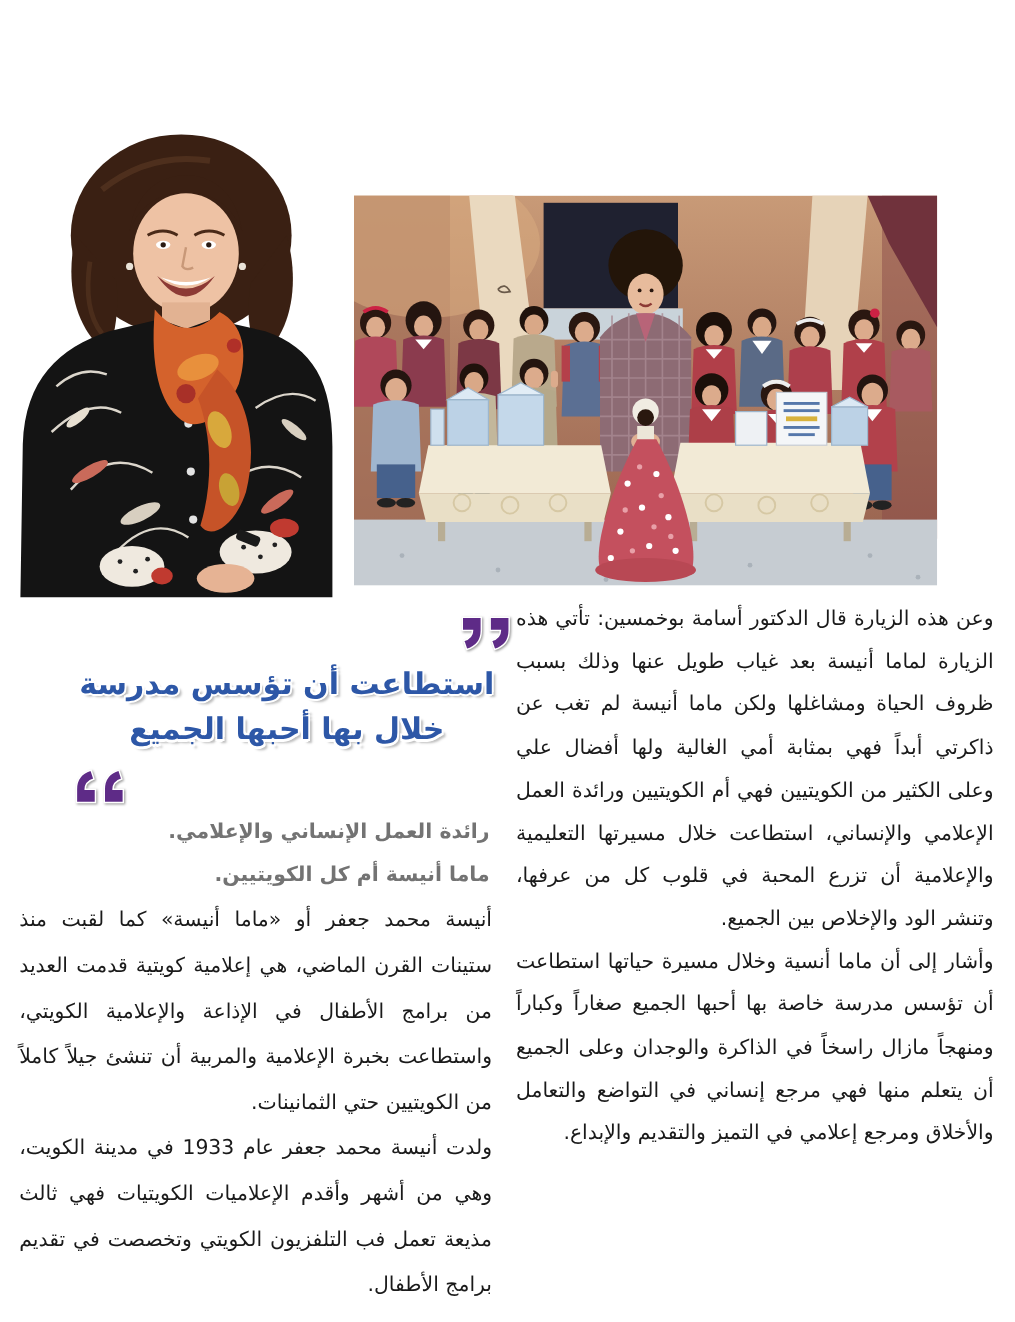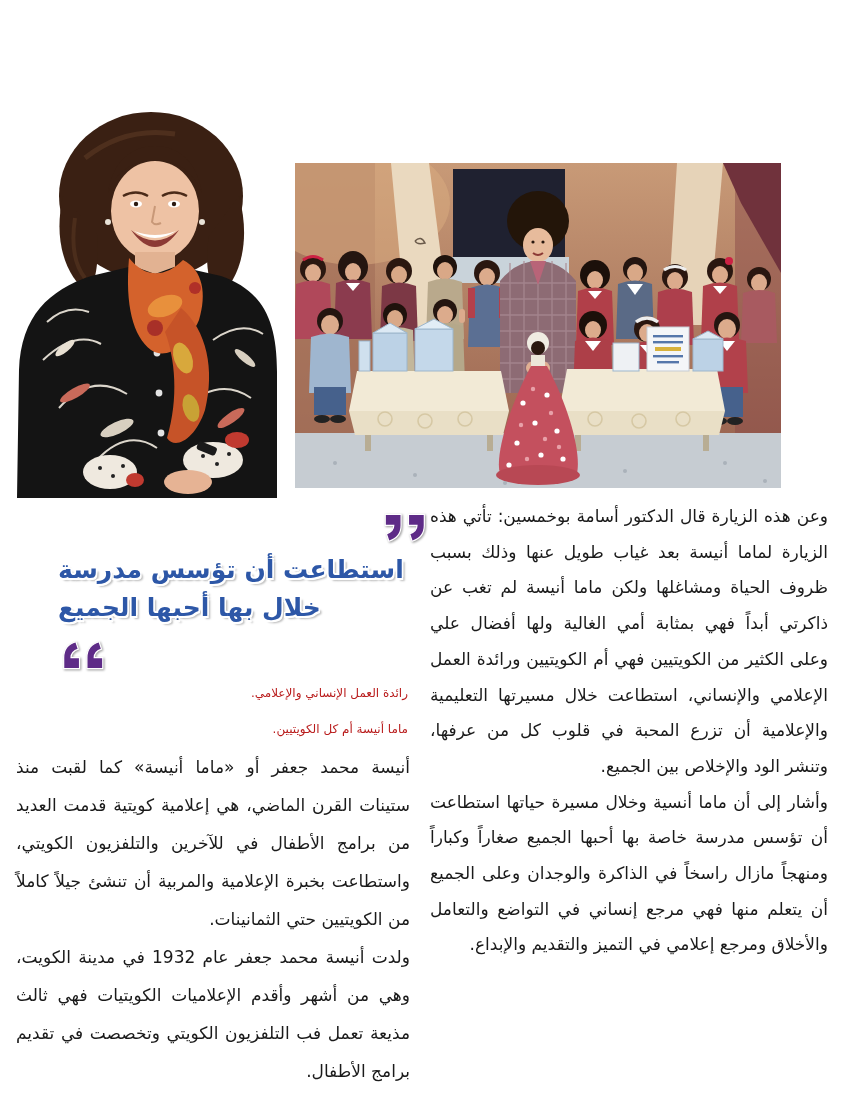--- a/index.html
+++ b/index.html
@@ -5,27 +5,27 @@
   html,body{margin:0;padding:0;background:#ffffff;}
   body{width:846px;height:1102px;position:relative;overflow:hidden;
        font-family:"DejaVu Sans",sans-serif;}
   .abs{position:absolute;}
   
   .portrait{left:5px;top:108px;width:285px;height:390px;}
   .groupphoto{left:295px;top:163px;width:486px;height:325px;}
   
   .quote-close{left:384px;top:509px;width:44px;height:40px;}
   .quote-open{left:60px;top:634px;width:44px;height:40px;}
-  .pullquote{left:58px;top:551px;width:362px;text-align:left;direction:rtl;
+  .pullquote{left:58px;top:551px;width:362px;text-align:center;direction:rtl;
     font-size:25px;font-weight:bold;line-height:38px;color:#2d57a7;
     text-shadow:-1.5px -1.5px 0 #fff,1.5px -1.5px 0 #fff,-1.5px 1.5px 0 #fff,
                 1.5px 1.5px 0 #fff,0 -2px 0 #fff,0 2px 0 #fff,3px 3px 2px #bdbdbd;}
   
   .headings{left:20px;top:682px;width:388px;direction:rtl;text-align:right;}
-  .headings .h{font-size:12px;font-weight:normal;color:#b91c1c;line-height:22px;
+  .headings .h{font-size:17px;font-weight:bold;color:#737373;line-height:22px;
                margin:0 0 14px 0;}
   
   .col{direction:rtl;text-align:justify;color:#1a1a1a;}
   .col p{margin:0;}
   .left-col{left:16px;top:748px;width:394px;font-size:17px;line-height:38px;}
   .right-col{left:430px;top:499px;width:398px;font-size:17px;line-height:35.7px;}
 </style>
 </head>
 <body>
 
@@ -354,20 +354,20 @@
     </g>
   </svg>
 </div>
 
 <div class="abs headings">
   <div class="h">رائدة العمل الإنساني والإعلامي.</div>
   <div class="h">ماما أنيسة أم كل الكويتيين.</div>
 </div>
 
 <div class="abs col left-col">
-  <p>أنيسة محمد جعفر أو «ماما أنيسة» كما لقبت منذ ستينات القرن الماضي، هي إعلامية كويتية قدمت العديد من برامج الأطفال في للآخرين والتلفزيون الكويتي، واستطاعت بخبرة الإعلامية والمربية أن تنشئ جيلاً كاملاً من الكويتيين حتي الثمانينات.</p>
-  <p>ولدت أنيسة محمد جعفر عام 1932 في مدينة الكويت، وهي من أشهر وأقدم الإعلاميات الكويتيات فهي ثالث مذيعة تعمل فب التلفزيون الكويتي وتخصصت في تقديم برامج الأطفال.</p>
+  <p>أنيسة محمد جعفر أو «ماما أنيسة» كما لقبت منذ ستينات القرن الماضي، هي إعلامية كويتية قدمت العديد من برامج الأطفال في الإذاعة والإعلامية الكويتي، واستطاعت بخبرة الإعلامية والمربية أن تنشئ جيلاً كاملاً من الكويتيين حتي الثمانينات.</p>
+  <p>ولدت أنيسة محمد جعفر عام 1933 في مدينة الكويت، وهي من أشهر وأقدم الإعلاميات الكويتيات فهي ثالث مذيعة تعمل فب التلفزيون الكويتي وتخصصت في تقديم برامج الأطفال.</p>
 </div>
 
 <div class="abs col right-col">
   <p>وعن هذه الزيارة قال الدكتور أسامة بوخمسين: تأتي هذه الزيارة لماما أنيسة بعد غياب طويل عنها وذلك بسبب ظروف الحياة ومشاغلها ولكن ماما أنيسة لم تغب عن ذاكرتي أبداً فهي بمثابة أمي الغالية ولها أفضال علي وعلى الكثير من الكويتيين فهي أم الكويتيين ورائدة العمل الإعلامي والإنساني، استطاعت خلال مسيرتها التعليمية والإعلامية أن تزرع المحبة في قلوب كل من عرفها، وتنشر الود والإخلاص بين الجميع.</p>
   <p>وأشار إلى أن ماما أنسية وخلال مسيرة حياتها استطاعت أن تؤسس مدرسة خاصة بها أحبها الجميع صغاراً وكباراً ومنهجاً مازال راسخاً في الذاكرة والوجدان وعلى الجميع أن يتعلم منها فهي مرجع إنساني في التواضع والتعامل والأخلاق ومرجع إعلامي في التميز والتقديم والإبداع.</p>
 </div>
 
 </body></html>

